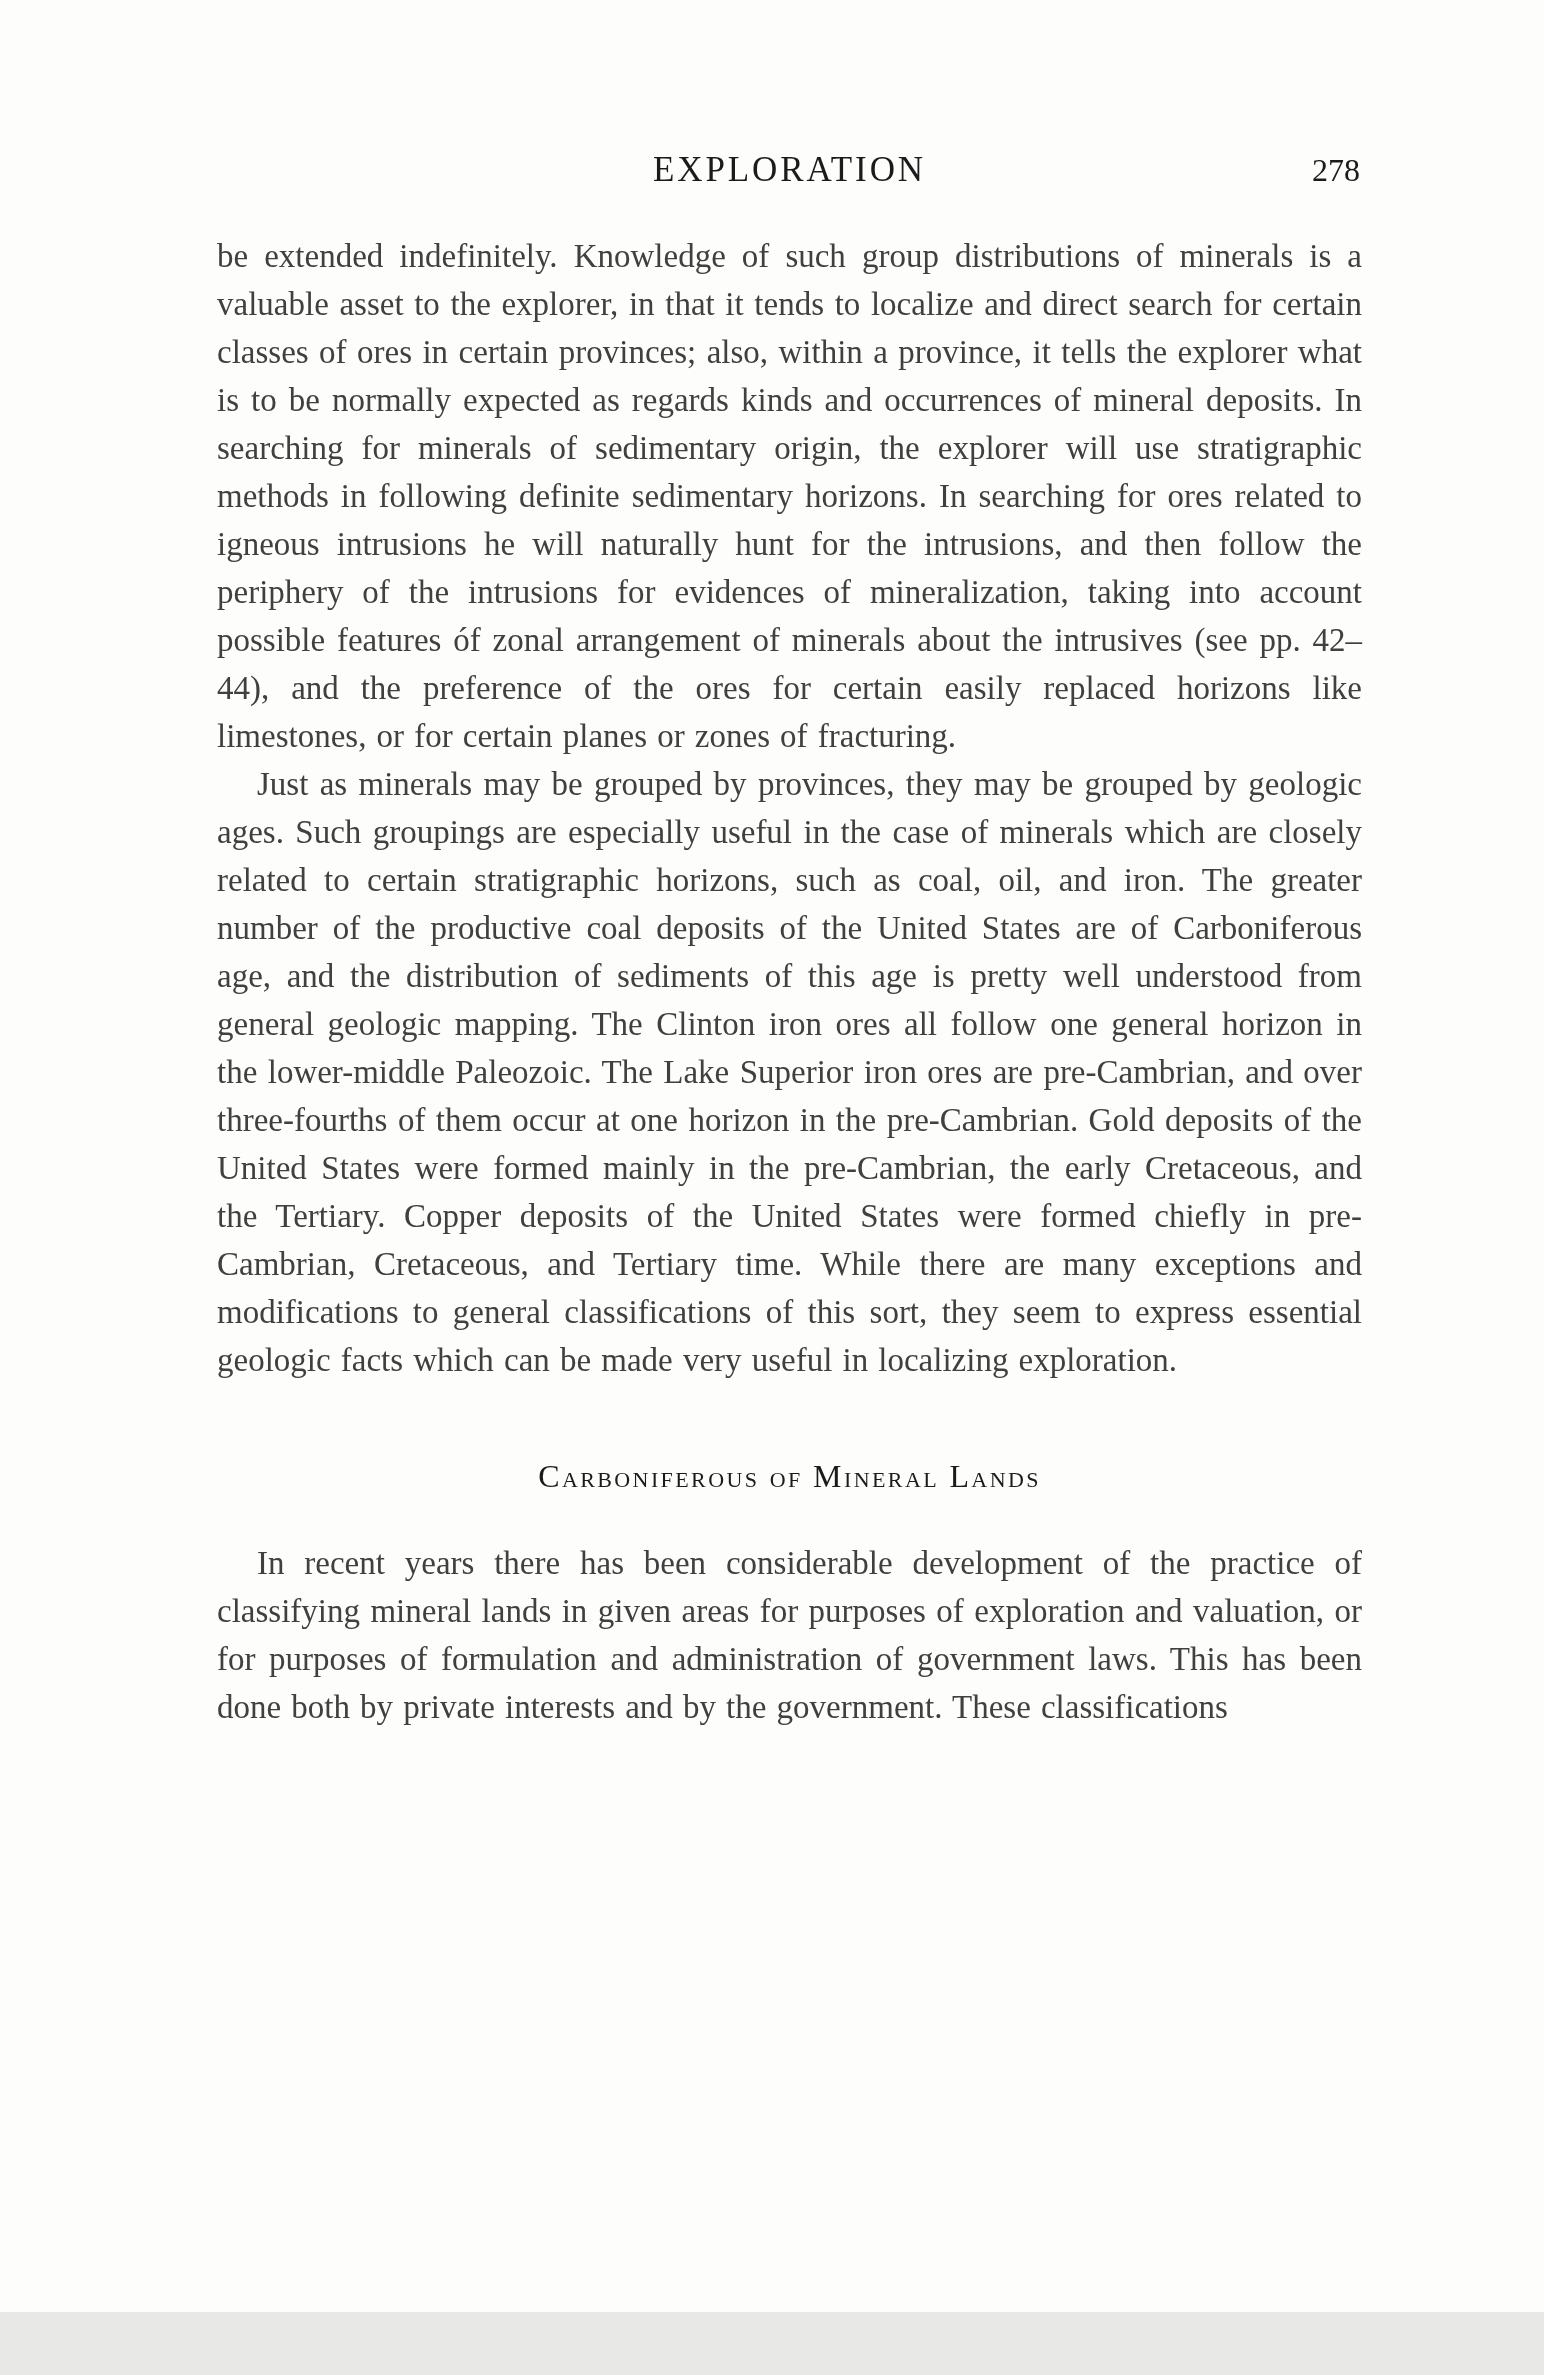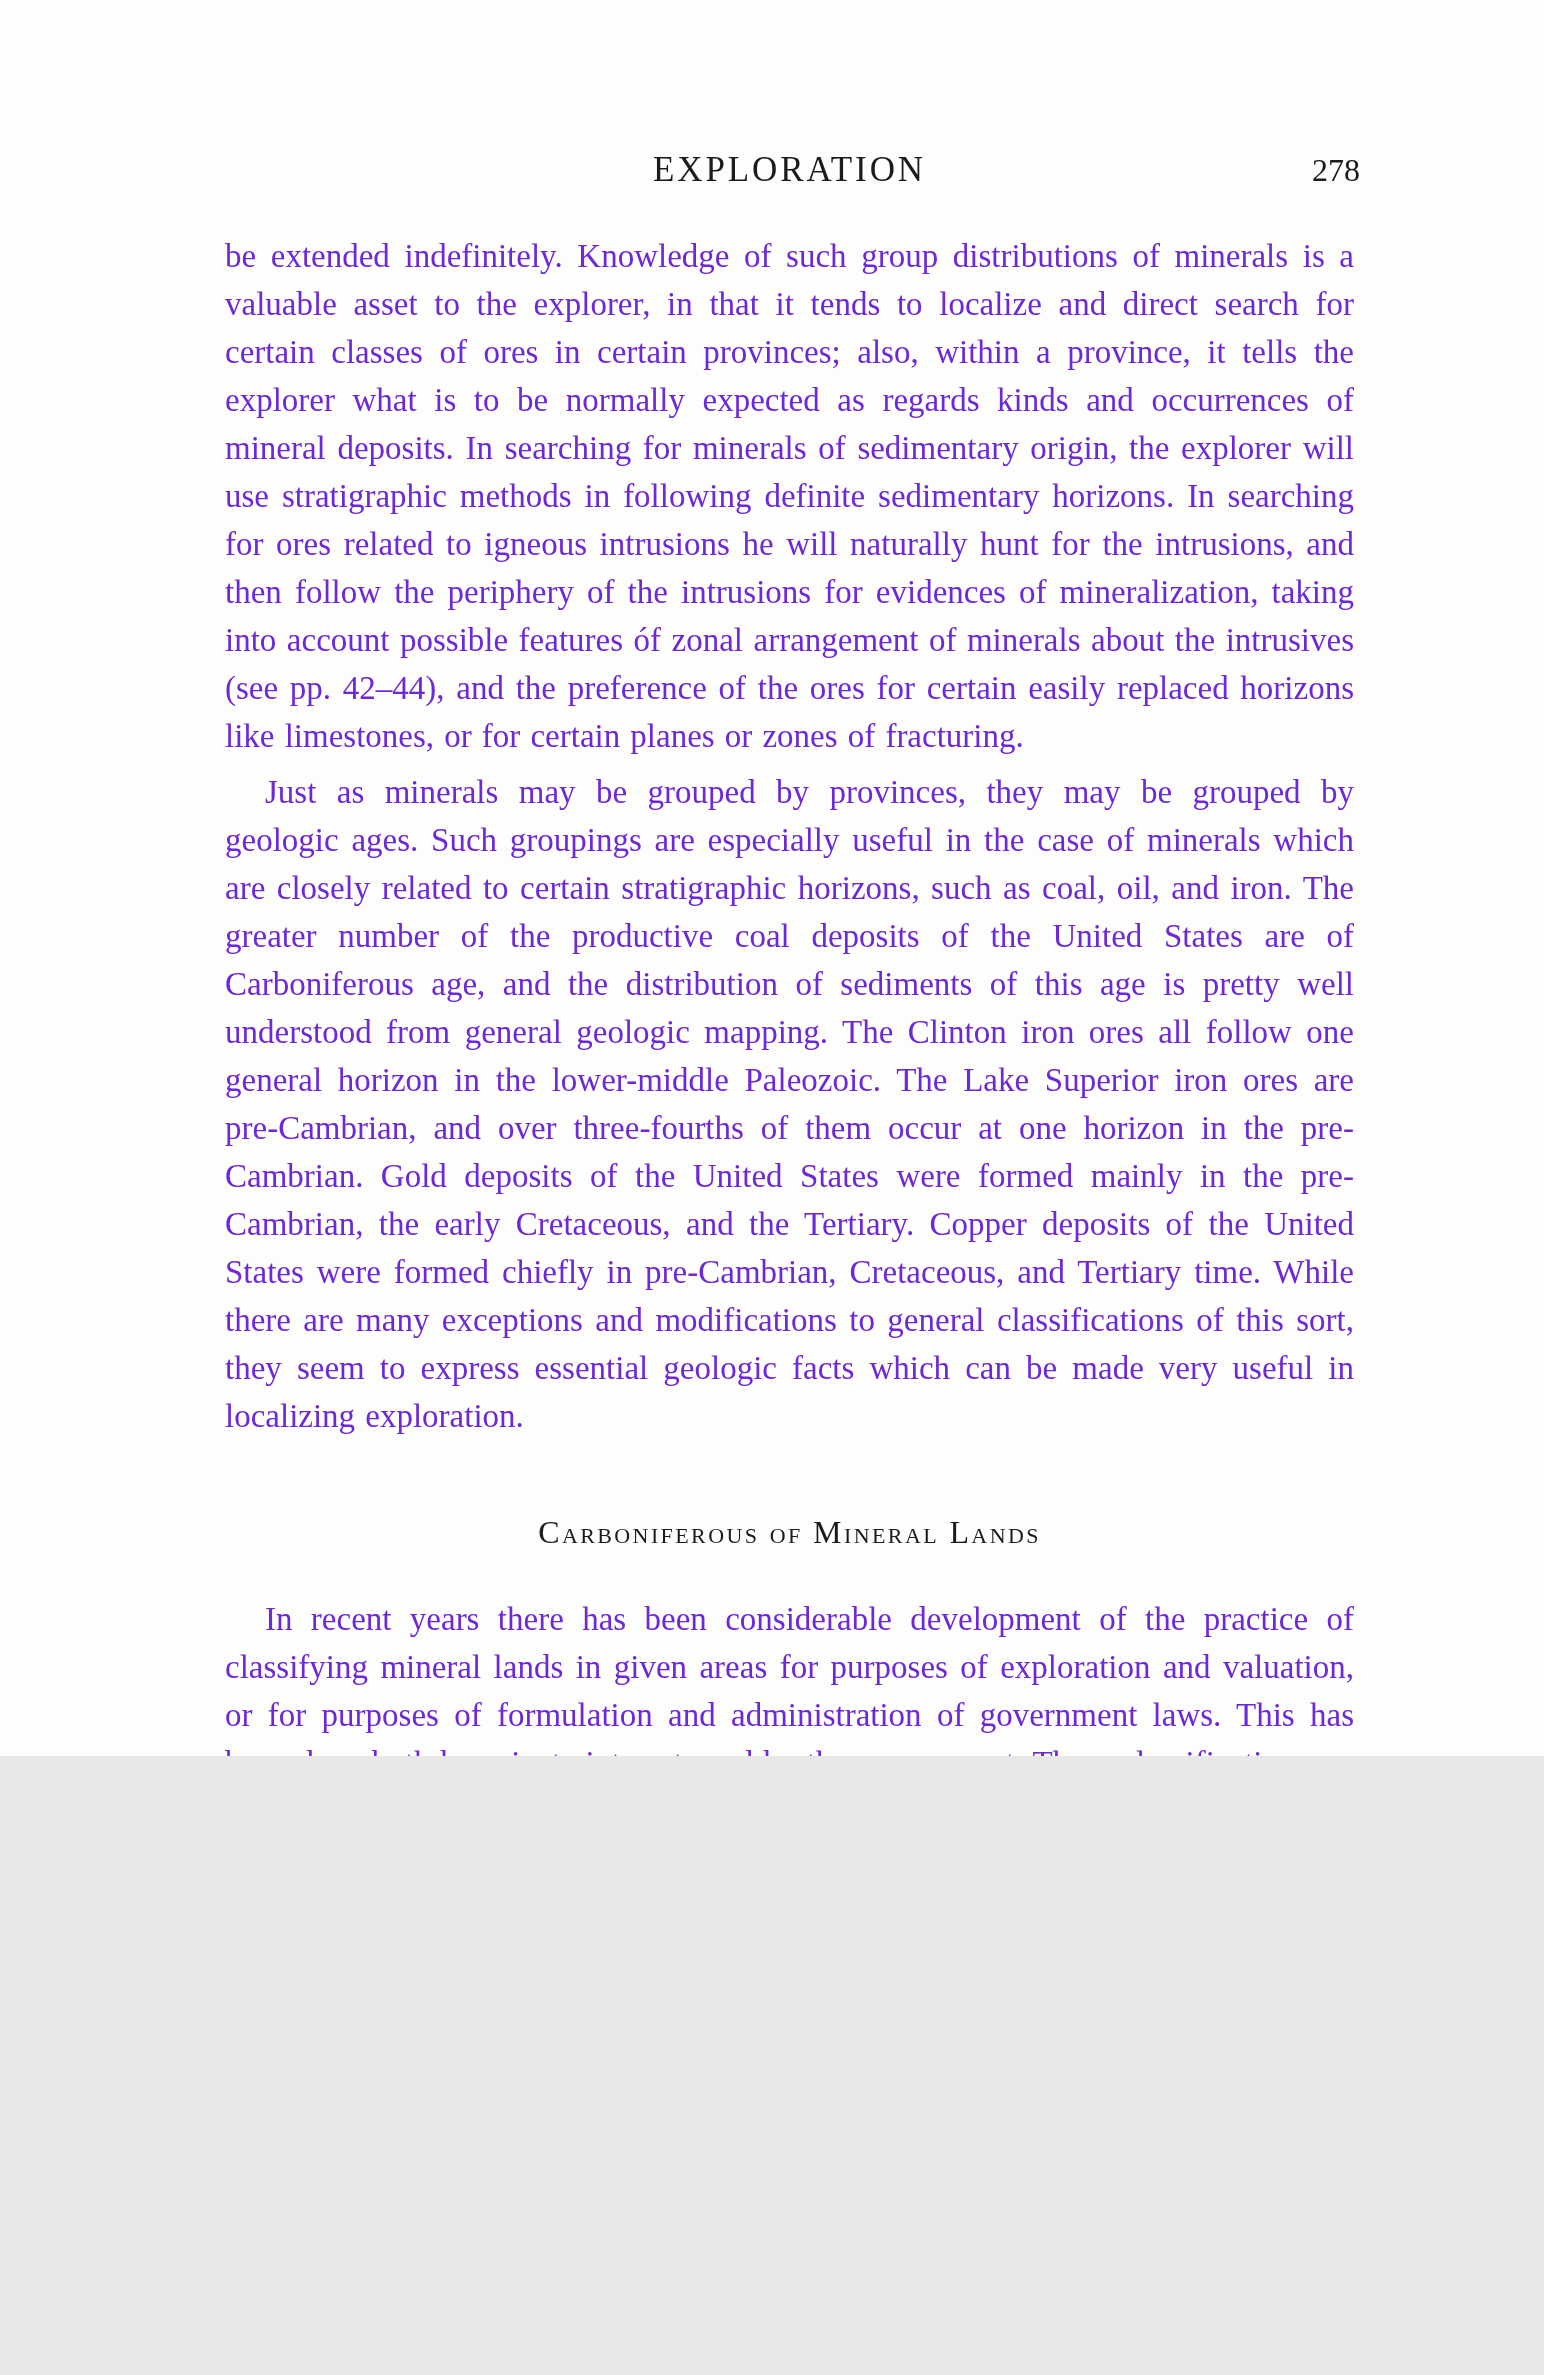--- a/index.html
+++ b/index.html
@@ -3,21 +3,21 @@
 <meta charset="utf-8">
 <style>
   html, body {
     margin: 0;
     padding: 0;
     background: #e8e8e6;
   }
   .page {
     position: relative;
     width: 1545px;
-    height: 1756px;
+    height: 2312px;
     margin: 0 auto;
     background: #fdfdfb;
     color: #141414;
     font-family: "Liberation Serif", "DejaVu Serif", serif;
     box-sizing: border-box;
   }
   .text-block {
     position: absolute;
     left: 217px;
     top: 150px;
@@ -38,27 +38,27 @@
     color: #1b1b1b;
   }
   .page-number {
     position: absolute;
     right: 1.9px;
     top: 1.9px;
     font-size: 32px;
     color: #1b1b1b;
   }
   .body-copy p {
-    margin: 8px;
+    margin: 0;
     font-size: 33px;
     line-height: 48px;
     text-align: justify;
     text-justify: inter-word;
     word-spacing: 1.9px;
-    color: #6d28d9;
+    color: #404040;
   }
   .body-copy p.indent {
     text-indent: 40px;
   }
   .section-heading {
     margin-top: 74px;
     margin-bottom: 44px;
     text-align: center;
     font-size: 32px;
     font-variant: small-caps;

